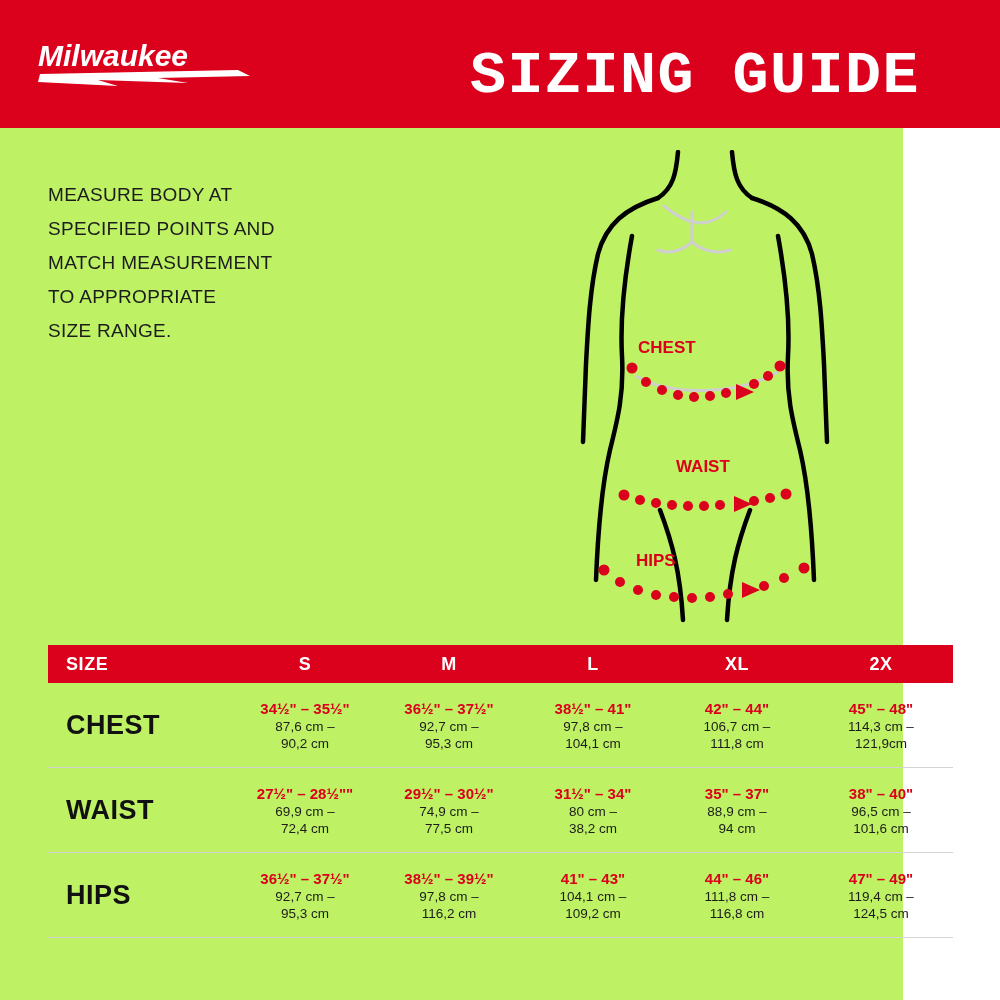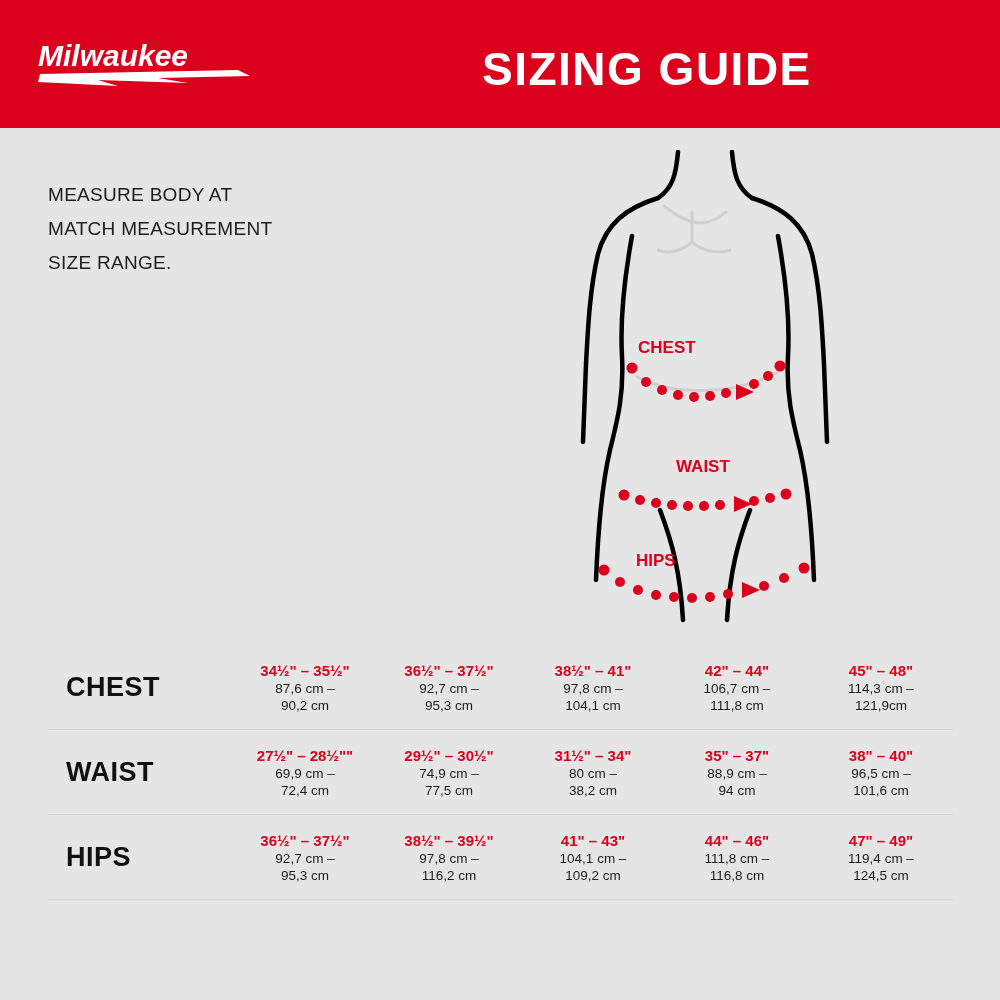--- a/index.html
+++ b/index.html
@@ -8,50 +8,50 @@
   }
   body {
     width: 1000px;
     height: 1000px;
     background: #ffffff;
     font-family: "Liberation Sans", sans-serif;
     overflow: hidden;
   }
   .page {
     position: relative;
-    width: 1000px;
+    width: 903px;
     height: 1000px;
-    background: #e5e5e5;
+    background: #bef264;
   }
 
   
   .header {
     position: absolute;
     left: 0; top: 0;
     width: 1000px;
     height: 128px;
     background: #db011c;
   }
   .brand {
     position: absolute;
     left: 38px;
     top: 36px;
     width: 220px;
     height: 56px;
   }
   .brand svg { display: block; }
   .guide-title {
     position: absolute;
-    left: 482px;
+    left: 470px;
     top: 42px;
-    font-size: 46px;
+    font-size: 60px;
     font-weight: bold;
     color: #ffffff;
     letter-spacing: 1.5px;
-    font-family: Liberation Sans, sans-serif;
+    font-family: Liberation Mono, monospace;
     font-style: normal;
     white-space: nowrap;
   }
 
   
   .instructions {
     position: absolute;
     left: 48px;
     top: 178px;
     width: 420px;
@@ -159,21 +159,23 @@
           <text x="0" y="30" font-family="Liberation Sans, sans-serif" font-size="30" font-weight="bold" font-style="italic" fill="#ffffff">Milwaukee</text>
           <path d="M2 38 L200 34 L212 40 L120 42 L150 47 L60 44 L80 50 L0 46 Z" fill="#ffffff"></path>
         </g>
       </svg>
     </div>
     <div class="guide-title">SIZING GUIDE</div>
   </div>
 
   <div class="instructions">
     <div>MEASURE BODY AT</div>
+    <div>SPECIFIED POINTS AND</div>
     <div>MATCH MEASUREMENT</div>
+    <div>TO APPROPRIATE</div>
     <div>SIZE RANGE.</div>
   </div>
 
   <div class="figure">
     <svg viewBox="0 0 330 480" width="330" height="480" xmlns="http://www.w3.org/2000/svg">
       <g fill="none" stroke="#000000" stroke-width="4.5" stroke-linecap="round" stroke-linejoin="round">
 
         <path d="M138 2 C136 24 133 38 118 48"></path>
         <path d="M192 2 C194 24 197 38 212 48"></path>
 
@@ -240,20 +242,28 @@
         <circle cx="224" cy="436" r="5"></circle>
         <circle cx="244" cy="428" r="5"></circle>
         <circle cx="264" cy="418" r="5.5"></circle>
         <polygon points="202,432 220,440 202,448"></polygon>
       </g>
       <text x="96" y="416" font-family="Liberation Sans, sans-serif" font-size="17" font-weight="bold" fill="#db011c">HIPS</text>
     </svg>
   </div>
 
   <div class="table">
+    <div class="table-row thead">
+      <div class="cell col-label first">SIZE</div>
+      <div class="cell col-size">S</div>
+      <div class="cell col-size">M</div>
+      <div class="cell col-size">L</div>
+      <div class="cell col-size">XL</div>
+      <div class="cell col-size">2X</div>
+    </div>
 
     <div class="table-row body-row">
       <div class="cell col-label row-label">CHEST</div>
       <div class="cell col-size measure-cell">
         <div class="inches">34½" – 35½"</div>
         <div class="cm">87,6 cm –</div>
         <div class="cm">90,2 cm</div>
       </div>
       <div class="cell col-size measure-cell">
         <div class="inches">36½" – 37½"</div>

